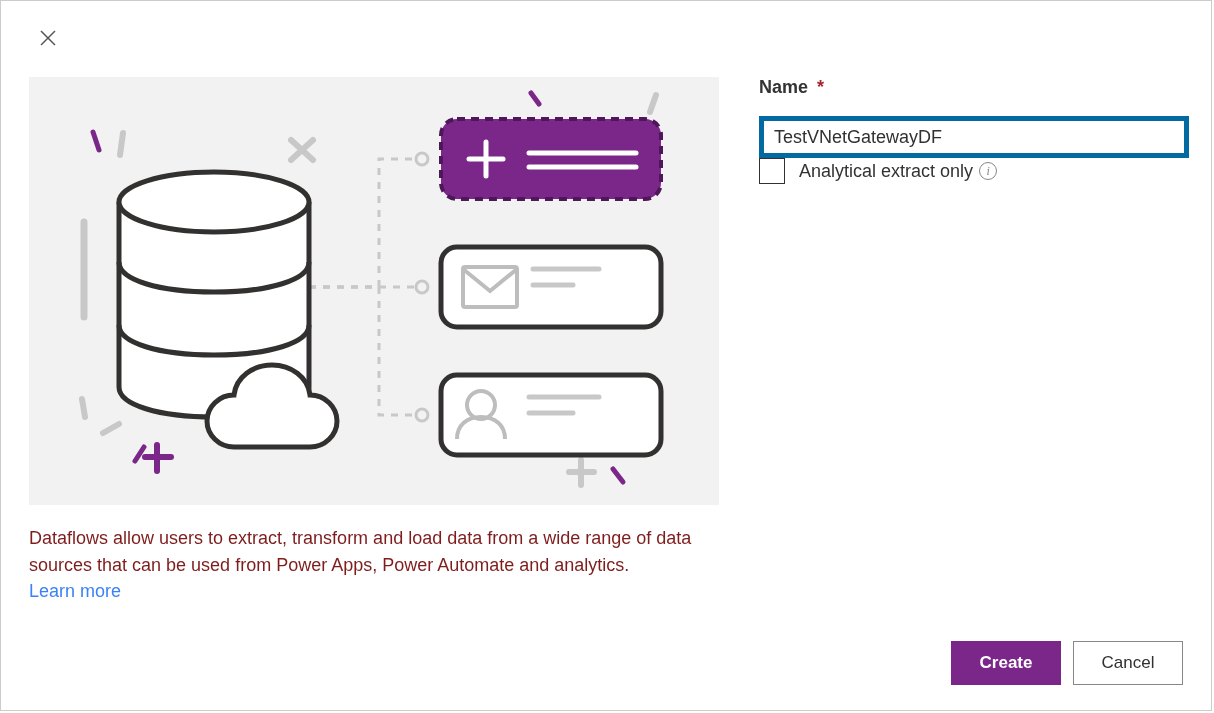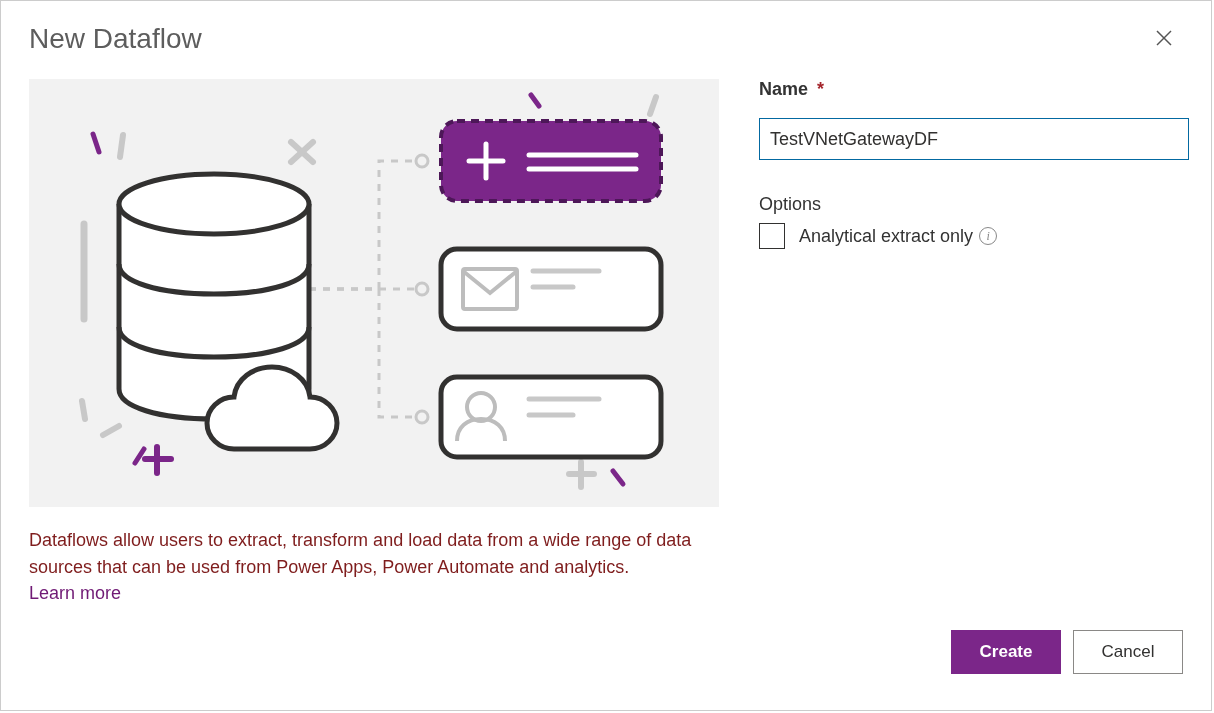--- a/index.html
+++ b/index.html
@@ -57,21 +57,21 @@
       inset: 0;
     }
     .desc {
       margin: 20px 0 0 0;
       color: #7f1d1d;
       font-size: 18px;
       line-height: 1.5;
       font-weight: 400;
     }
     .learn-more {
-      color: #701a75;
+      color: #3b82f6;
       text-decoration: none;
       font-size: 18px;
       display: inline-block;
       margin-top: 2px;
       cursor: pointer;
     }
     .right {
       flex: 1;
       padding-top: 0px;
     }
@@ -79,21 +79,21 @@
       font-size: 18px;
       color: #333;
       font-weight: 600;
       margin: 0 0 18px 0;
       display: block;
     }
     .req { color: #a4262c; margin-left: 4px; }
     .text-input {
       width: 430px;
       height: 42px;
-      border: 1px solid #0369a1;
+      border: 5px solid #0369a1;
       font-size: 18px;
       padding: 0 10px;
       font-family: inherit;
       color: #323130;
     }
     .options-label {
       font-size: 18px;
       color: #333;
       font-weight: 400;
       margin: 34px 0 8px 0;
@@ -126,21 +126,21 @@
       align-items: center;
       justify-content: center;
       font-size: 12px;
       font-style: italic;
       color: #888;
       font-family: Georgia, serif;
       cursor: pointer;
     }
     .footer {
       position: absolute;
-      bottom: 36px;
+      bottom: 25px;
       right: 28px;
       display: flex;
       gap: 12px;
     }
     .btn {
       min-width: 110px;
       height: 44px;
       font-size: 17px;
       font-family: inherit;
       border: 1px solid #8a8886;
@@ -158,21 +158,20 @@
       background: #fff;
       color: #323130;
       font-weight: 400;
     }
   </style>
 </head>
 <body>
 
 <div class="dialog">
   <div class="dialog-header">
-    <h1 class="dialog-title">New Dataflow</h1>
     <button class="close-btn" aria-label="Close">
       <svg width="18" height="18" viewBox="0 0 18 18">
         <line x1="2" y1="2" x2="16" y2="16" stroke="#555" stroke-width="1.5"></line>
         <line x1="16" y1="2" x2="2" y2="16" stroke="#555" stroke-width="1.5"></line>
       </svg>
     </button>
   </div>
 
   <div class="content">
     <div class="left">
@@ -250,21 +249,20 @@
       <p class="desc">Dataflows allow users to extract, transform and load data from a wide range of data sources that can be used from Power Apps, Power Automate and analytics.</p>
       <a class="learn-more">Learn more</a>
     </div>
 
     <div class="right">
       <label class="field-label">
         <span>Name</span>
         <span class="req">*</span>
       </label>
       <input class="text-input" type="text" value="TestVNetGatewayDF" style="">
-      <div class="options-label">Options</div>
       <div class="checkbox-row">
         <div class="checkbox" role="checkbox" aria-checked="false"></div>
         <span class="checkbox-label">
           <span>Analytical extract only</span>
           <span class="info-icon">i</span>
         </span>
       </div>
     </div>
   </div>
 

